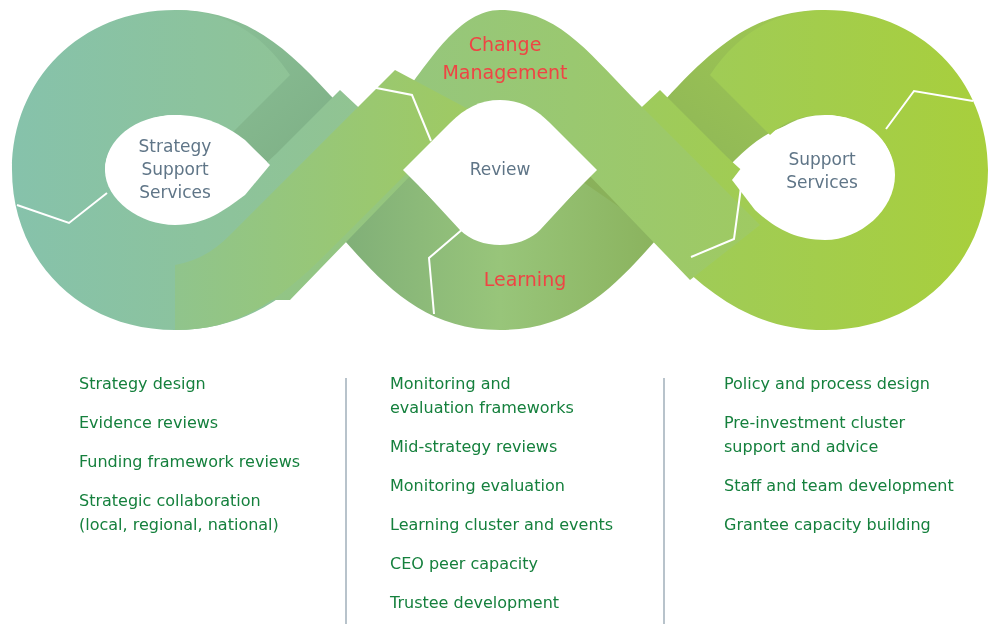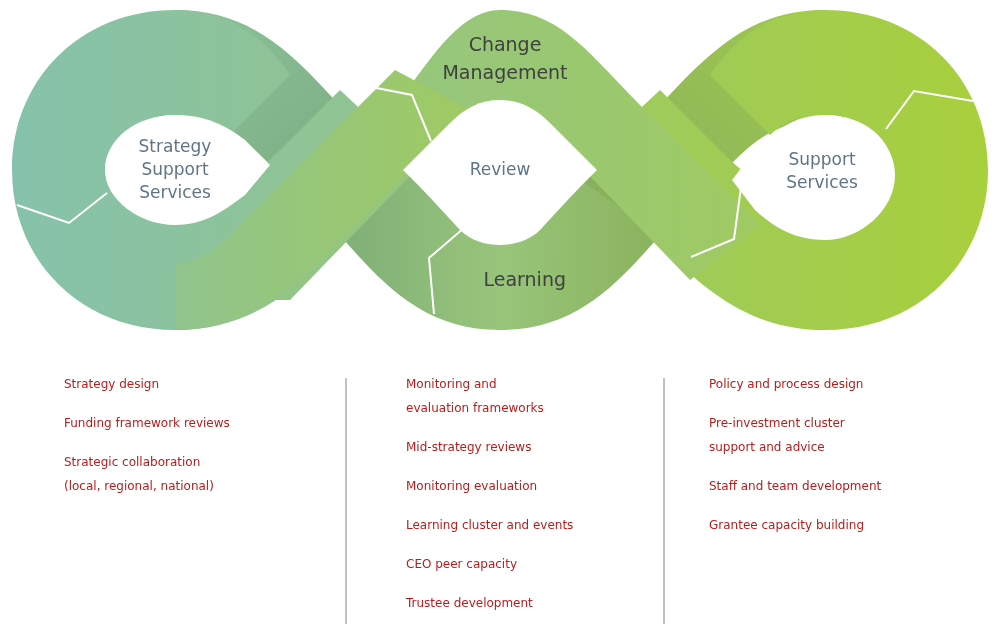--- a/index.html
+++ b/index.html
@@ -1,21 +1,21 @@
 <!DOCTYPE html>
 <html><head>
 <meta charset="utf-8">
 <style>
   html, body { margin:0; padding:0; background:#ffffff; }
   body { width:1000px; height:642px; position:relative; overflow:hidden;
          font-family:"DejaVu Sans", sans-serif; }
   #diagram { position:absolute; left:0; top:0; width:1000px; height:340px; }
   .hub-label { position:absolute; text-align:center; color:#5f7587; font-size:17px; line-height:23px; }
-  .band-label { position:absolute; text-align:center; color:#404040; font-size:19px; line-height:28px; }
-  .col { position:absolute; top:372px; color:#b91c1c; font-size:12px; line-height:24px; }
+  .band-label { position:absolute; text-align:center; color:#ef4444; font-size:19px; line-height:28px; }
+  .col { position:absolute; top:372px; color:#15803d; font-size:16px; line-height:24px;margin-left:15px; }
   .col .item { margin-bottom:15px; }
   .divider { position:absolute; top:378px; width:2px; height:246px; background:#b8c3cb; }
 </style>
 </head>
 <body>
 
 <svg id="diagram" viewBox="0 0 1000 340" xmlns="http://www.w3.org/2000/svg">
   <defs>
     <linearGradient id="gL" x1="0" y1="0" x2="1" y2="0">
       <stop offset="0" stop-color="#86c2ab"></stop>
@@ -76,32 +76,33 @@
 </div>
 <div class="hub-label" style="left:747px; top:148px; width:150px;">
   <div>Support</div>
   <div>Services</div>
 </div>
 
 <div class="band-label" style="left:420px; top:30px; width:170px;">
   <div>Change</div>
   <div>Management</div>
 </div>
-<div class="band-label" style="left:436px; top:265px; width:130px;text-align:right;">
+<div class="band-label" style="left:460px; top:265px; width:130px;">
   <div>Learning</div>
 </div>
 
 <div class="col" style="left:64px; width:260px;">
   <div class="item">Strategy design</div>
+  <div class="item">Evidence reviews</div>
   <div class="item">Funding framework reviews</div>
   <div class="item" style="white-space:pre-line">Strategic collaboration
 (local, regional, national)</div>
 </div>
 <div class="divider" style="left:345px;"></div>
-<div class="col" style="left:406px; width:260px;">
+<div class="col" style="left:375px; width:260px;">
   <div class="item" style="white-space:pre-line">Monitoring and
 evaluation frameworks</div>
   <div class="item">Mid-strategy reviews</div>
   <div class="item">Monitoring evaluation</div>
   <div class="item">Learning cluster and events</div>
   <div class="item">CEO peer capacity</div>
   <div class="item">Trustee development</div>
 </div>
 <div class="divider" style="left:663px;"></div>
 <div class="col" style="left:709px; width:280px;">

